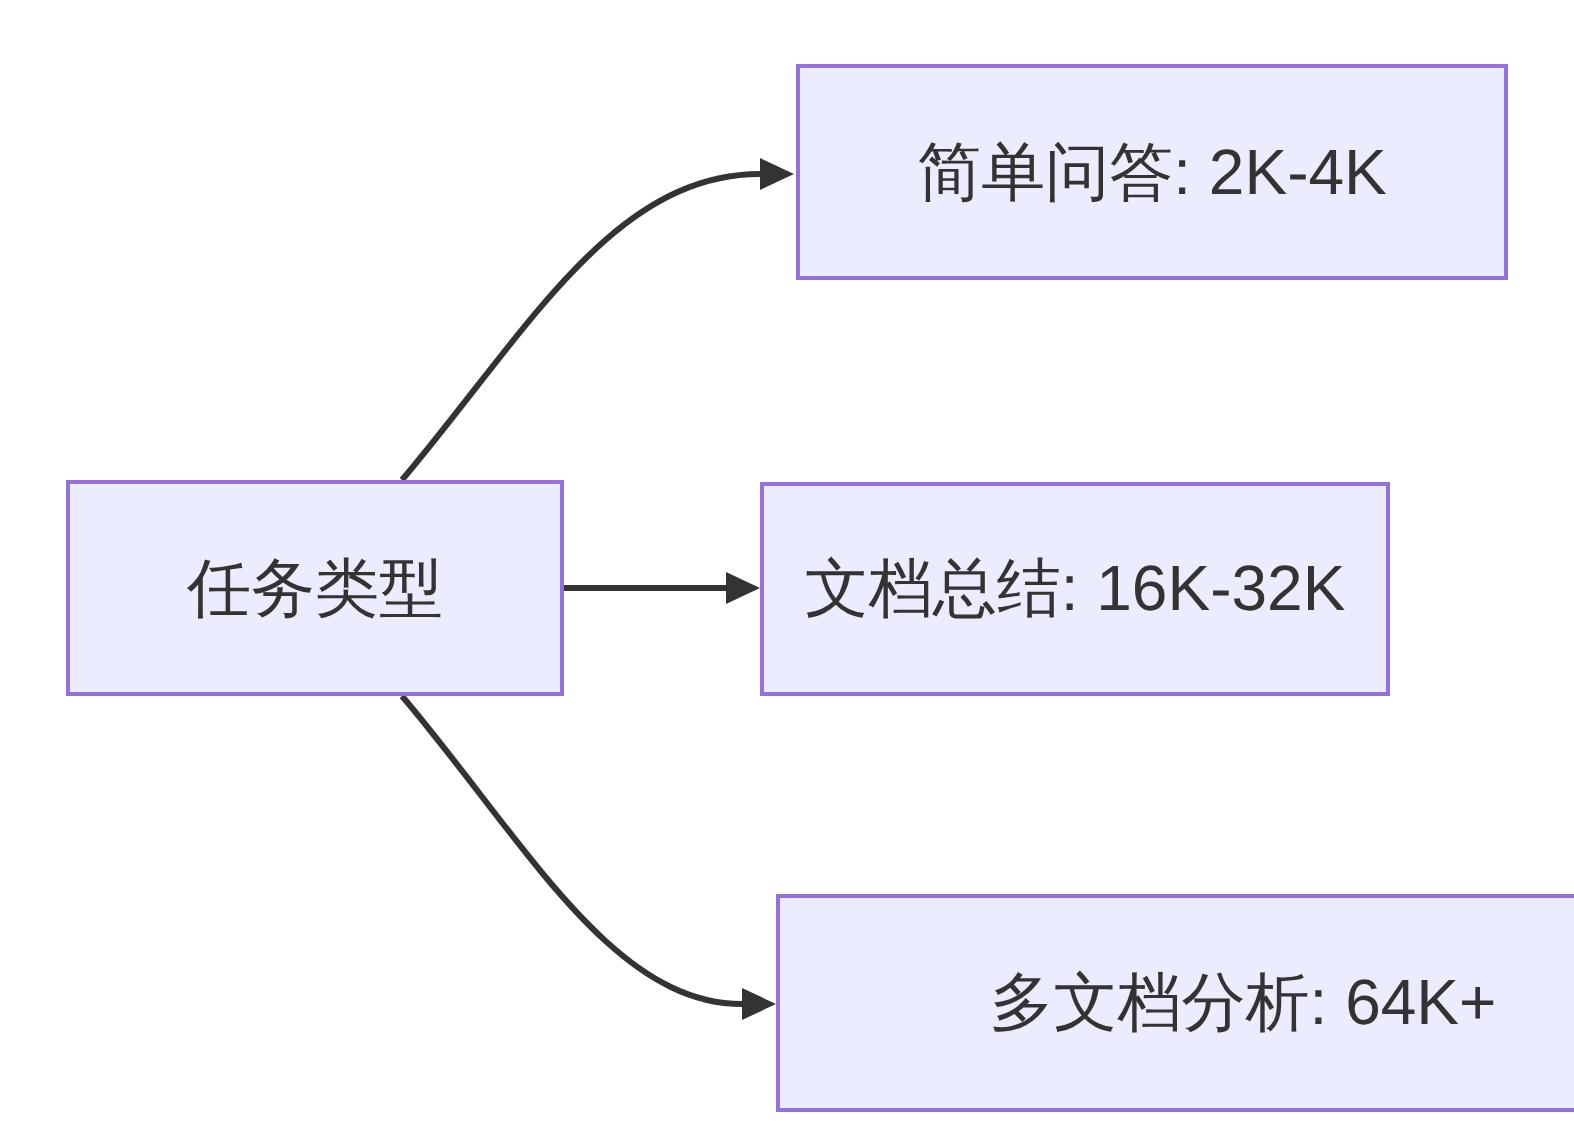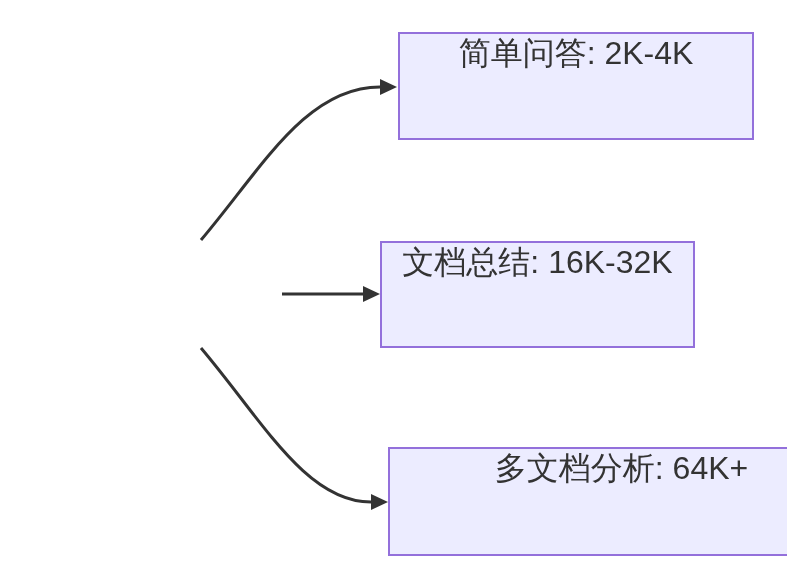--- a/index.html
+++ b/index.html
@@ -31,21 +31,21 @@
   .arrowhead-shape {
     fill: var(--edge-color, #333333);
     stroke: none;
   }
   .node {
     position: absolute;
     box-sizing: border-box;
     background: var(--node-fill, #ECECFF);
     border: 2.5px solid var(--node-border, #9370DB);
     display: flex;
-    align-items: flex-start;
+    align-items: center;
     justify-content: center;
   }
   .node-label {
     color: var(--text-color, #333333);
     font-size: 32px;
     line-height: 1.2;
     white-space: nowrap;
     text-align: center;
   }
 </style>
@@ -58,20 +58,23 @@
     <defs>
       <marker id="arrowhead" markerUnits="userSpaceOnUse" markerWidth="18" markerHeight="16" refX="0" refY="8" orient="auto">
         <path class="arrowhead-shape" d="M 0 0 L 17 8 L 0 16 Z"></path>
       </marker>
     </defs>
     <path class="edge" d="M 201 240 C 262 168, 306 87, 380 87" marker-end="url(#arrowhead)"></path>
     <path class="edge" d="M 282 294 L 363 294" marker-end="url(#arrowhead)"></path>
     <path class="edge" d="M 201 348 C 262 420, 306 502, 371 502" marker-end="url(#arrowhead)"></path>
   </svg>
 
+  <div class="node" style="left:33px; top:240px; width:249px; height:108px;">
+    <span class="node-label">任务类型</span>
+  </div>
 
   <div class="node" style="left:398px; top:32px; width:356px; height:108px;">
     <span class="node-label">简单问答: 2K-4K</span>
   </div>
 
   <div class="node" style="left:380px; top:241px; width:315px; height:107px;">
     <span class="node-label">文档总结: 16K-32K</span>
   </div>
 
   <div class="node" style="left:388px; top:447px; width:444px; height:109px;padding-left:23px;">

